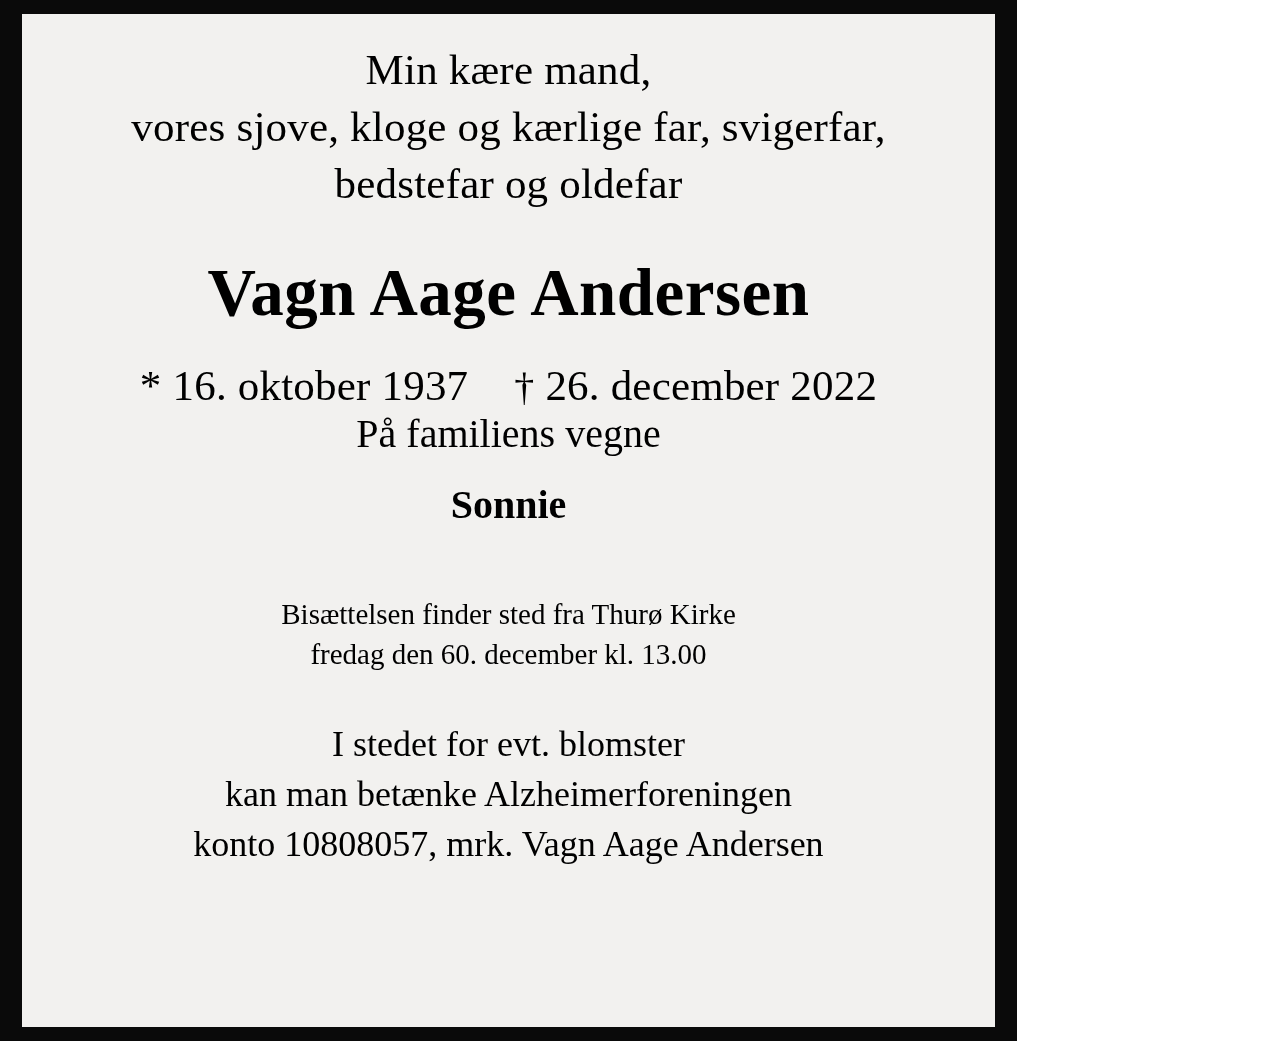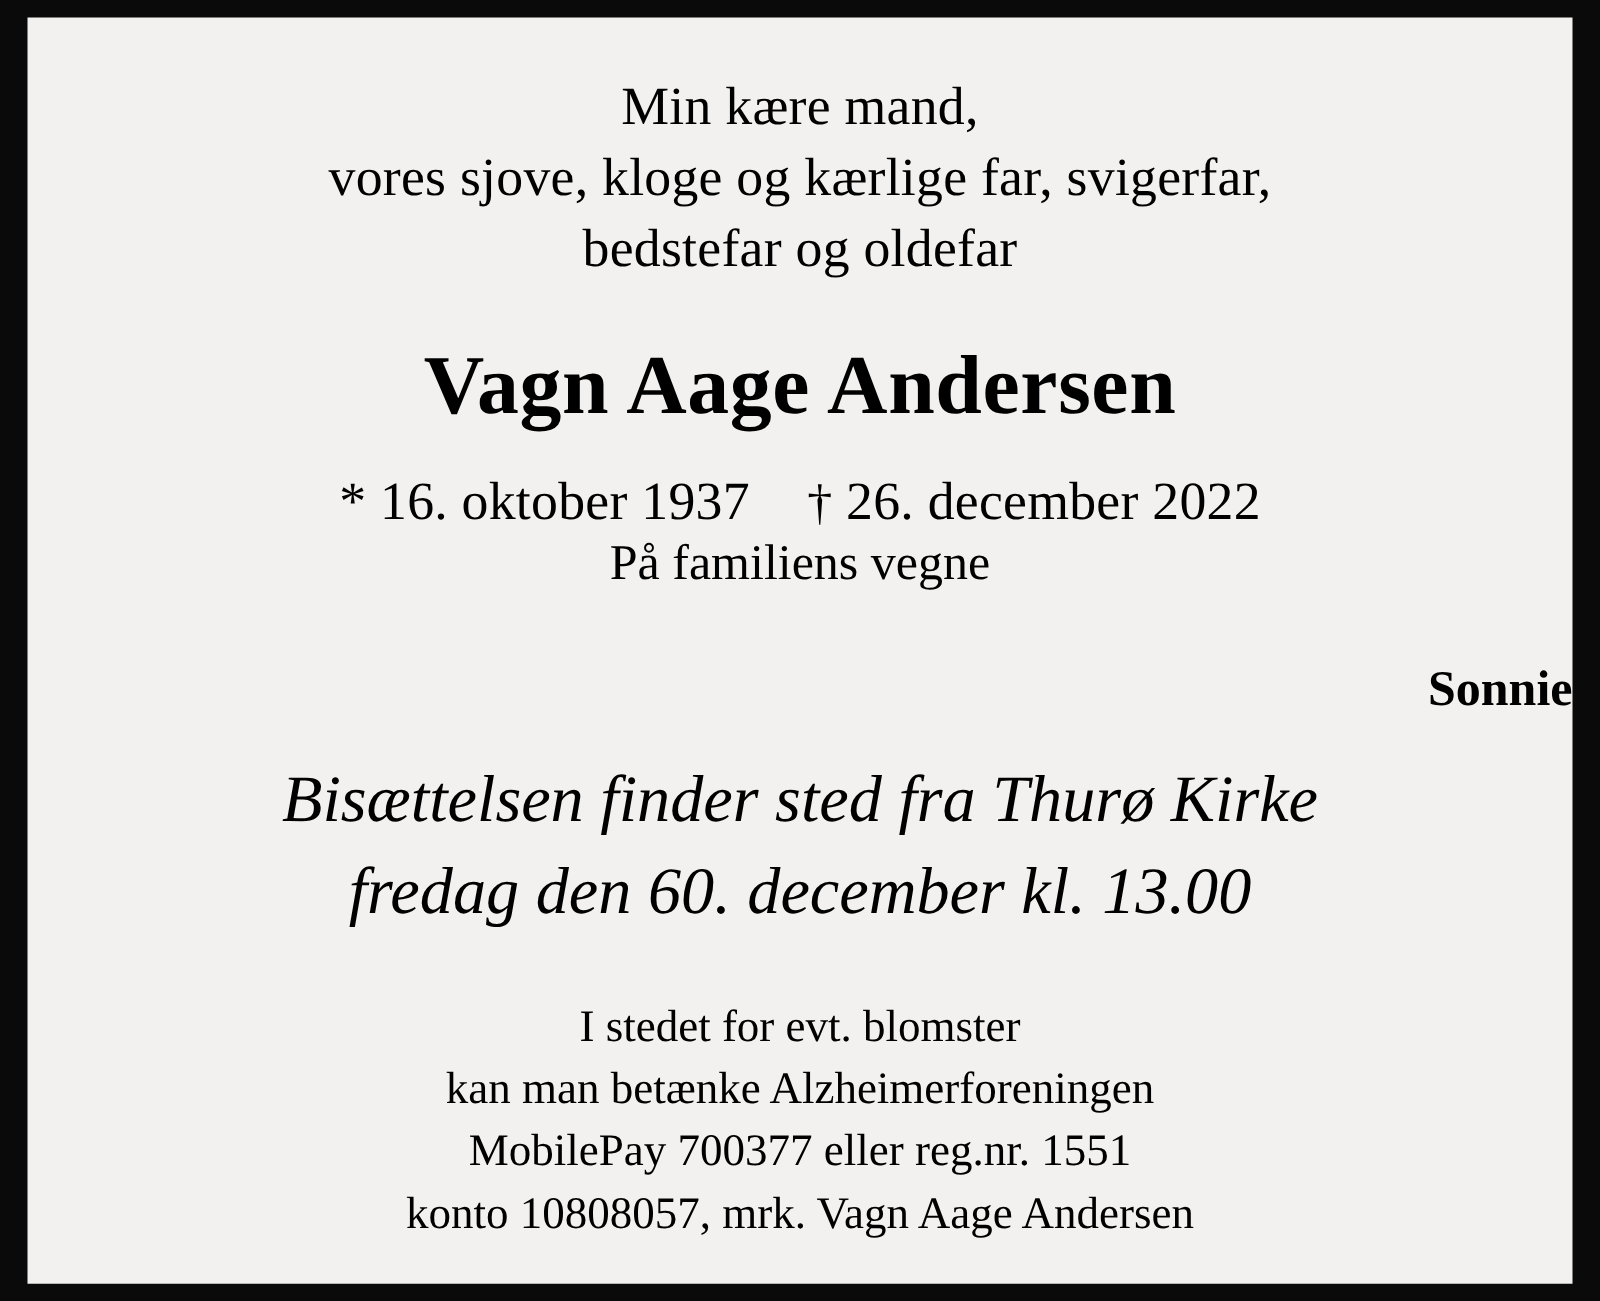--- a/index.html
+++ b/index.html
@@ -9,31 +9,31 @@
   }
   body {
     width: 1280px;
     height: 1041px;
     font-family: "Liberation Serif", "DejaVu Serif", serif;
     color: #000000;
     overflow: hidden;
   }
   .obituary-card {
     box-sizing: border-box;
-    width: 1280px;
+    width: 1017px;
     height: 1041px;
     background: #f2f1ef;
     border-top: 14px solid #0a0a0a;
     border-bottom: 14px solid #0a0a0a;
     border-left: 22px solid #0a0a0a;
     border-right: 22px solid #0a0a0a;
     display: flex;
     flex-direction: column;
     align-items: center;
-    padding-top: 44px;
+    padding-top: 28px;
   }
   .inner {
     width: 100%;
     text-align: center;
   }
   .intro {
     font-size: 43px;
     line-height: 1.32;
     letter-spacing: 0.2px;
   }
@@ -57,28 +57,26 @@
   }
   .dagger {
     font-size: 40px;
   }
   .on-behalf {
     font-size: 40px;
   }
   .signature {
     font-size: 40px;
     font-weight: bold;
-    margin-top: 54px;
-    text-align: right;
+    margin-top: 24px;
   }
   .service {
-    font-size: 53px;
+    font-size: 29px;
     line-height: 1.38;
-    margin-top: 30px;
-    font-style: italic;
+    margin-top: 66px;
   }
   .service .line {
     display: block;
   }
   .donation {
     font-size: 36px;
     line-height: 1.38;
     margin-top: 46px;
   }
   .donation .line {
@@ -112,18 +110,17 @@
     <div class="signature">Sonnie</div>
 
     <div class="service">
       <span class="line">Bisættelsen finder sted fra Thurø Kirke</span>
       <span class="line">fredag den 60. december kl. 13.00</span>
     </div>
 
     <div class="donation">
       <span class="line">I stedet for evt. blomster</span>
       <span class="line">kan man betænke Alzheimerforeningen</span>
-      <span class="line">MobilePay 700377 eller reg.nr. 1551</span>
       <span class="line">konto 10808057, mrk. Vagn Aage Andersen</span>
     </div>
 
   </div>
 </div>
 
 </body></html>

